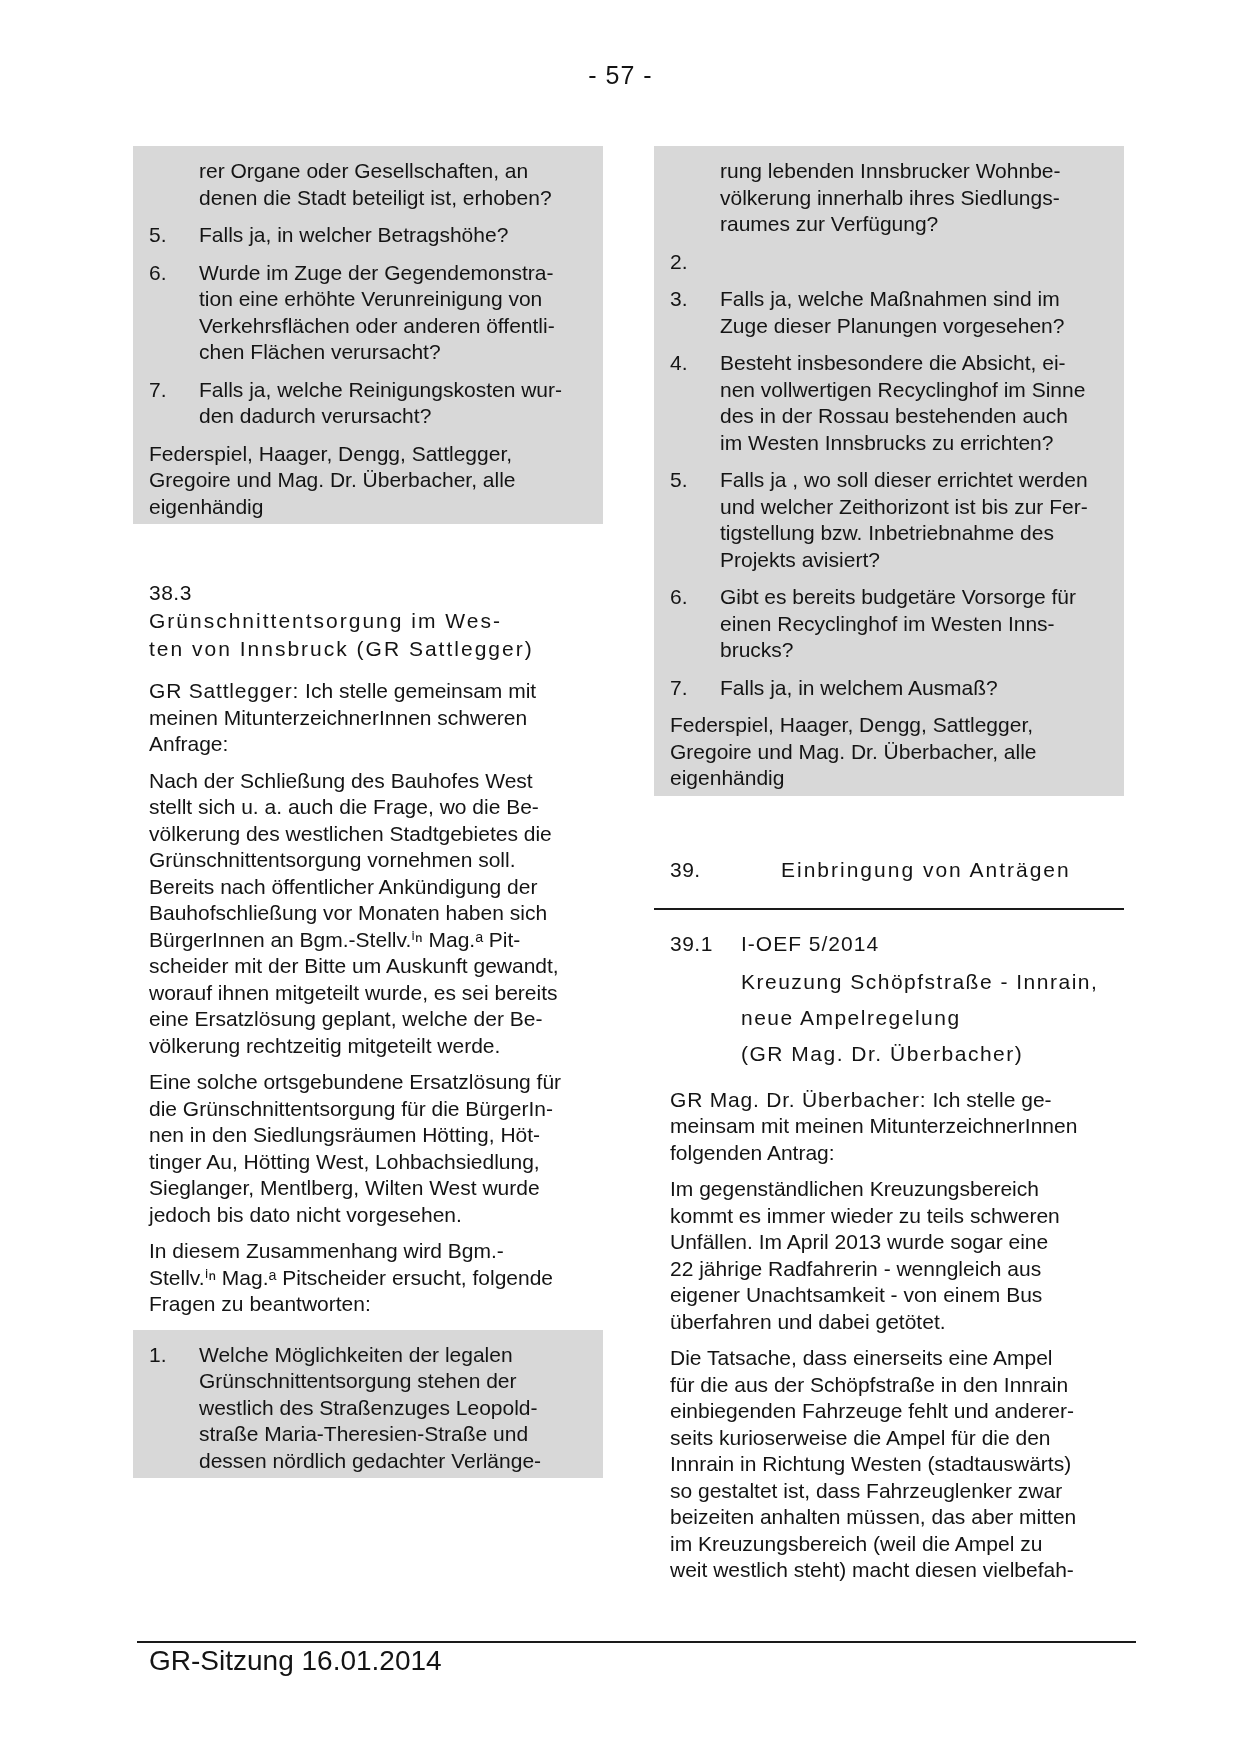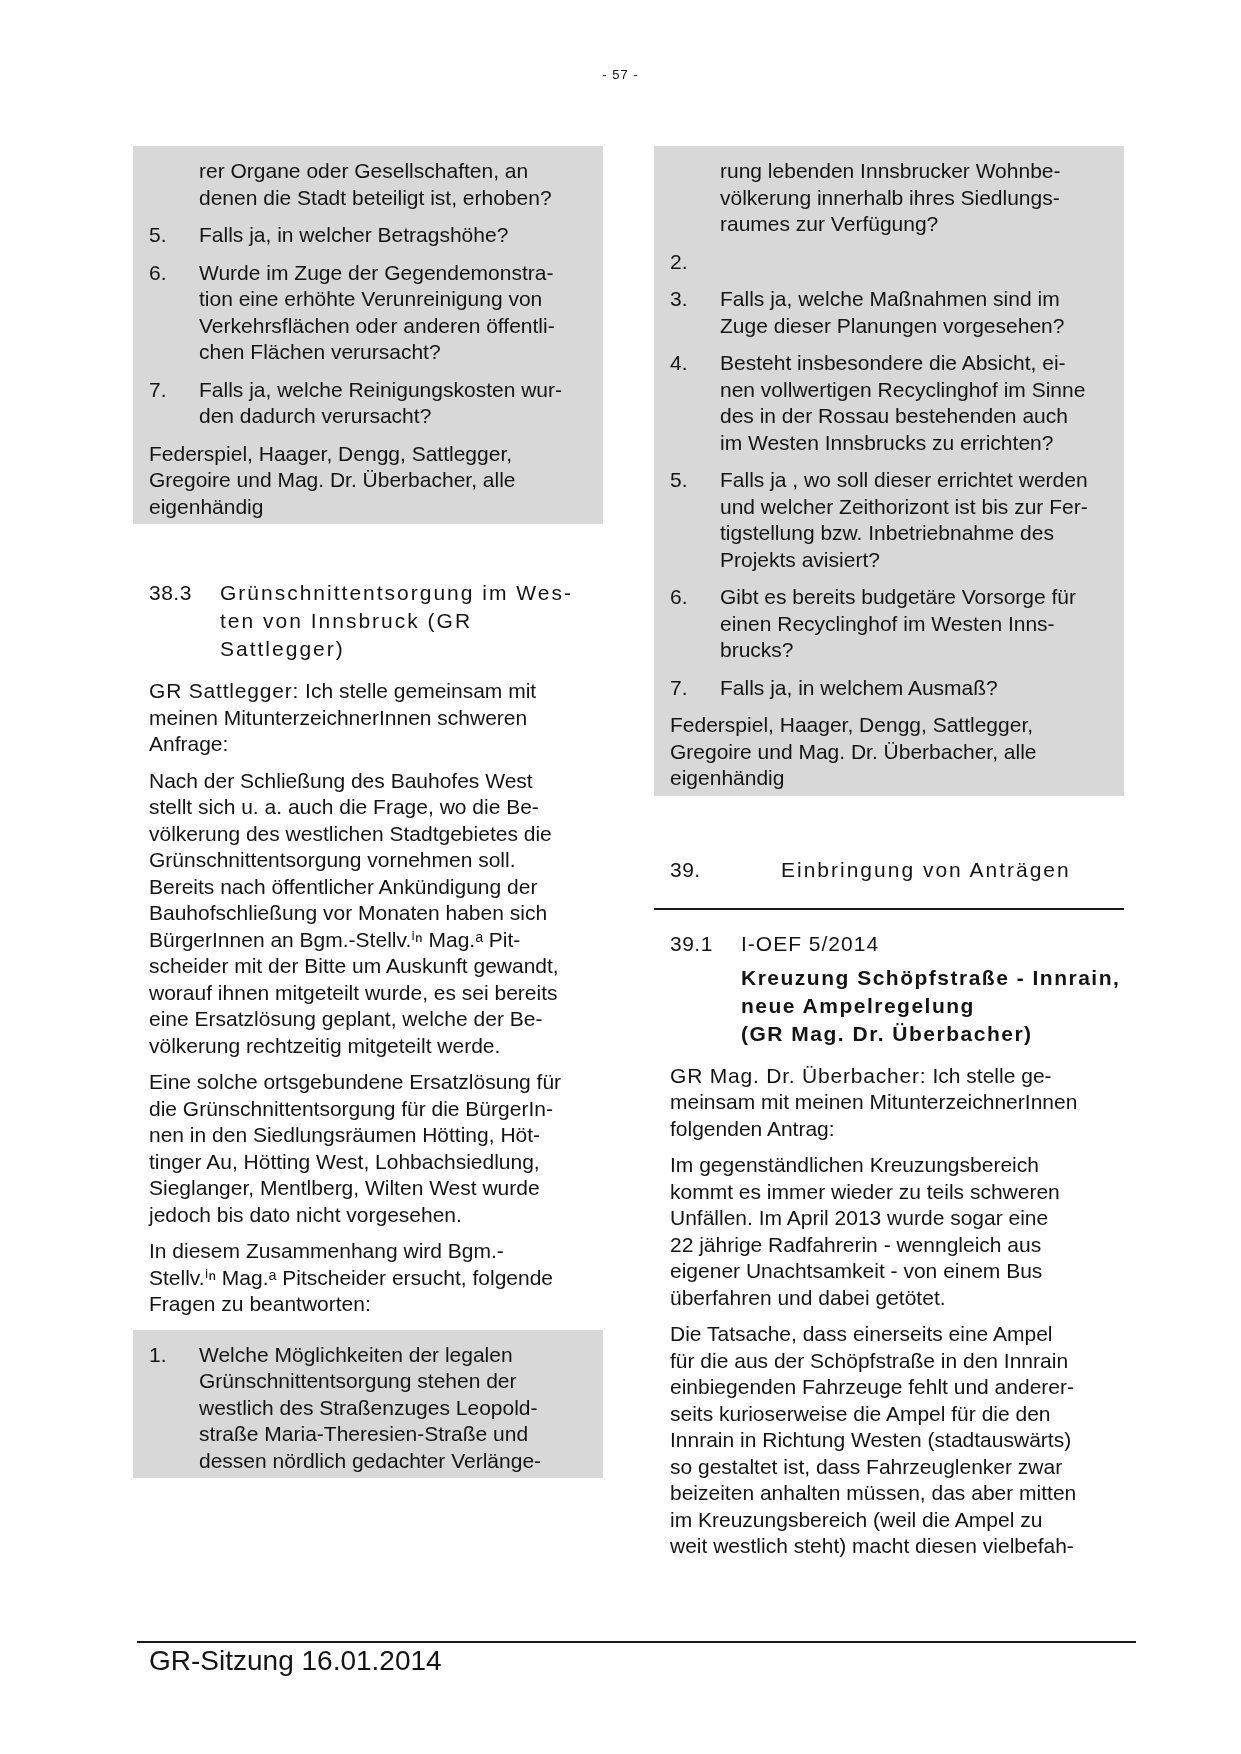--- a/index.html
+++ b/index.html
@@ -9,21 +9,21 @@
     margin:0 auto;
     background:#ffffff;
     color:#141414;
     font-family:"Liberation Sans","DejaVu Sans",sans-serif;
     font-size:21px;
     line-height:26.5px;
     overflow:hidden;
   }
   .pageno {
     position:absolute; top:62px; left:0; right:0;
-    text-align:center; font-size:13px; letter-spacing:1px;
+    text-align:center; font-size:25px; letter-spacing:1px;
   }
   .cols { display:flex; margin-top:146px; padding-left:149px; }
   .col-left  { width:454px; margin-right:67px; flex:none; }
   .col-right { width:454px; flex:none; }
 
   .hl {
     background:var(--hl,#d8d8d8);
     margin-left:-16px;
     padding:12px 0 4px 16px;
   }
@@ -31,33 +31,33 @@
 
   .qitem { display:flex; margin-bottom:11px; }
   .qitem:last-child { margin-bottom:0; }
   .qnum { width:50px; flex:none; }
   .qbody { flex:1; white-space:pre-line; }
   .sig { white-space:pre-line; margin-top:11px; }
 
   .sect { display:flex; line-height:28px; }
   .sect .snum { width:71px; flex:none; letter-spacing:0.5px; }
   .sect .stitle { white-space:pre-line; letter-spacing:2px; flex:1; }
-  .s383 { margin-top:55px; }
+  .s383 { margin-top:55px;flex-direction:column; }
   .s39 {
     margin-top:60px;
     margin-left:-16px; padding-left:16px;
     border-bottom:2px solid var(--rule,#1a1a1a);
     padding-bottom:24px;
     gap:40px;
   }
   .s391 { margin-top:20px; }
   .s391 .stitle { letter-spacing:1px; }
   .subtitle {
     margin-left:71px; margin-top:6px;
-    white-space:pre-line; letter-spacing:1.5px; line-height:28px;font-weight:bold;
+    white-space:pre-line; letter-spacing:1.5px; line-height:36px;
   }
 
   .para { margin-top:10px; white-space:pre-line; }
   .para-intro { margin-top:15px; }
   .spk { letter-spacing:0.8px; margin-right:6px; }
 
   .footer {
     position:absolute; top:1641px; left:137px; width:987px;
     border-top:2px solid var(--rule,#1a1a1a);
     padding:6px 0 0 12px;

